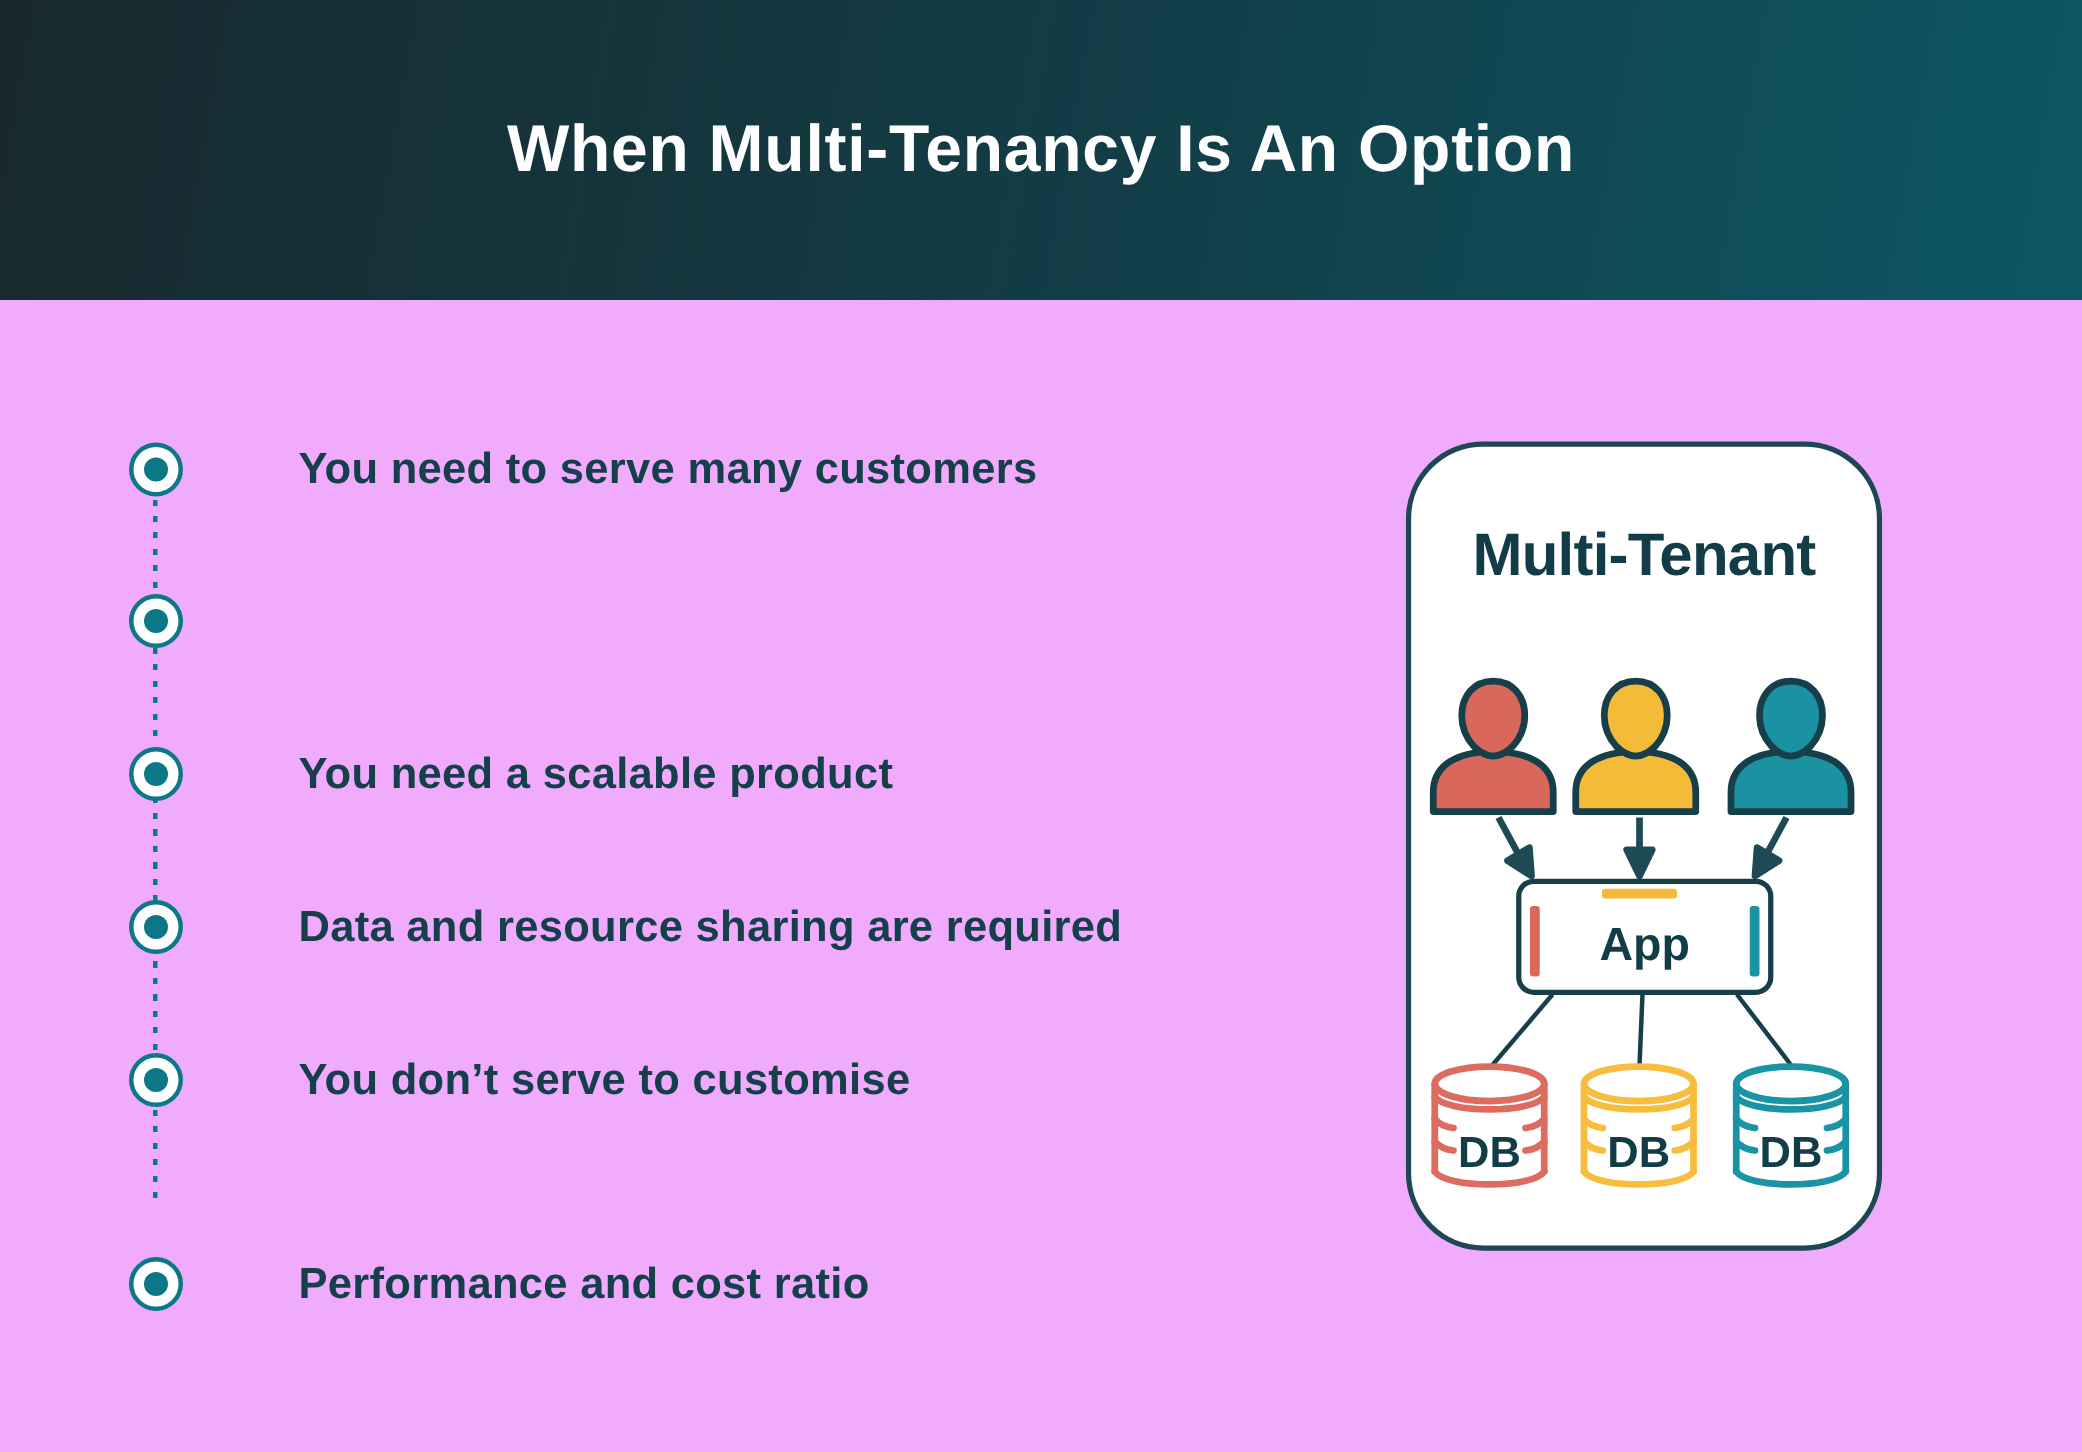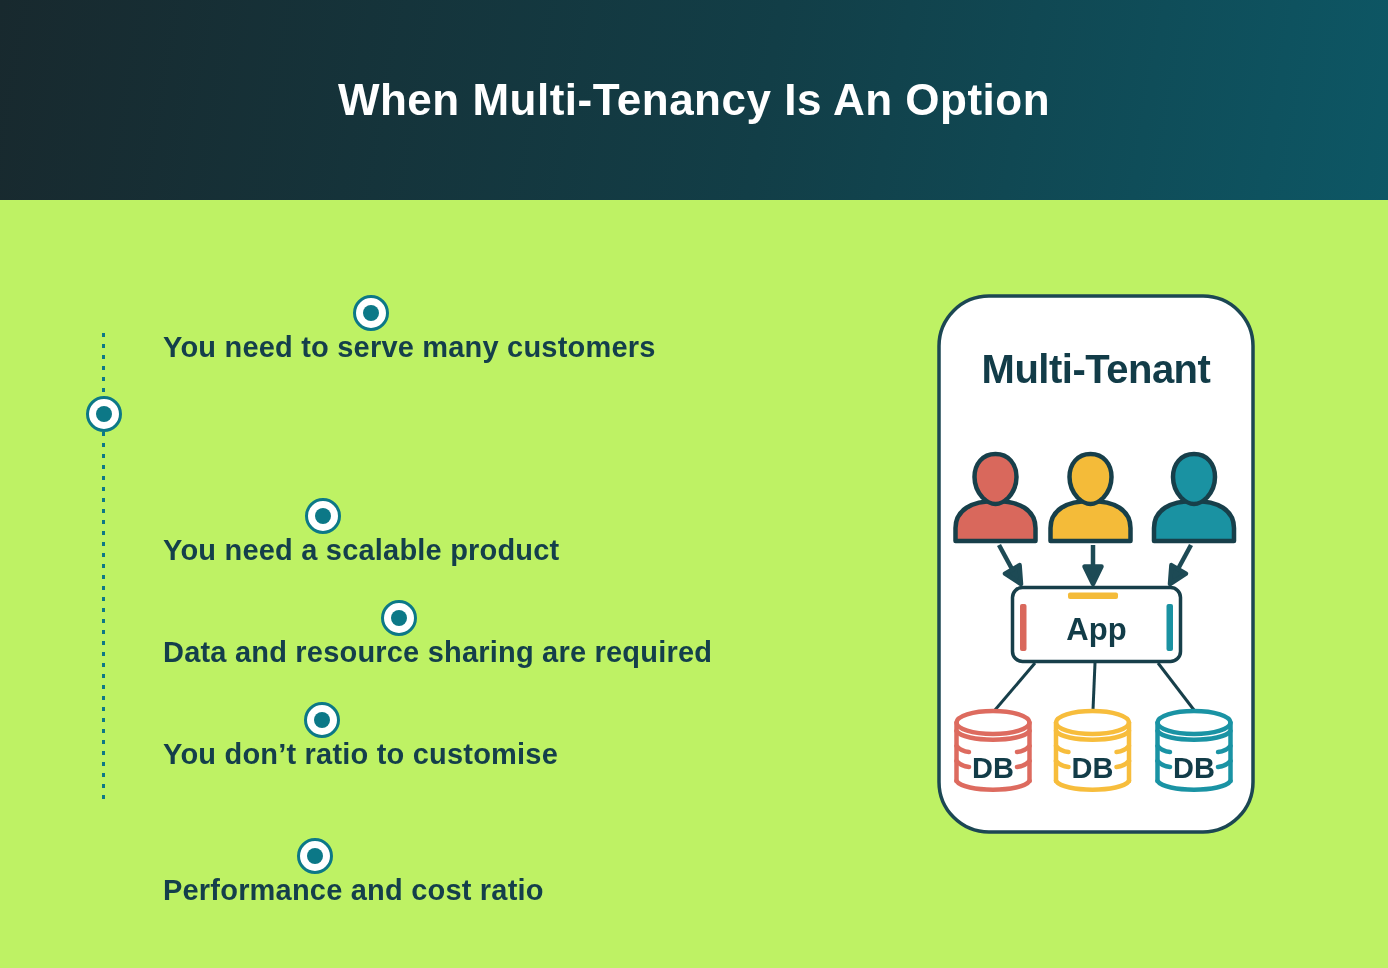--- a/index.html
+++ b/index.html
@@ -1,39 +1,39 @@
 <!DOCTYPE html>
 <html><head>
 <meta charset="utf-8">
 <style>
   * { margin: 0; padding: 0; box-sizing: border-box; }
   html, body { width: 1388px; height: 968px; background: #ffffff; }
   body { font-family: "Liberation Sans", "DejaVu Sans", sans-serif; overflow: hidden; }
 
-  .page { position: relative; width: 1388px; height: 968px; background: #bef264; }
+  .page { position: relative; width: 1388px; height: 968px; background: #f0abfc; }
 
   
   .banner {
     position: absolute; left: 0; top: 0; width: 1388px; height: 200px;
     background: linear-gradient(100deg, #18292e 0%, #123e47 55%, #0d5765 100%);
     display: flex; align-items: center; justify-content: center;
   }
   .banner h1 {
     color: #ffffff; font-size: 44px; font-weight: 700; letter-spacing: 0.5px;
   }
 
   
   .check-line {
     position: absolute; left: 102px; top: 333px; width: 3px; height: 470px;
     background: repeating-linear-gradient(to bottom, #0c7887 0 4px, transparent 4px 11px);
     z-index: 0;
   }
   .check-item {
     position: absolute; left: 86px; height: 36px;
-    display: flex; align-items: center; z-index: 1; flex-direction: column;
+    display: flex; align-items: center; z-index: 1;
   }
   .bullet {
     width: 36px; height: 36px; border: 3px solid #0c7887; border-radius: 50%;
     background: #ffffff; display: flex; align-items: center; justify-content: center;
     flex: 0 0 auto;
   }
   .bullet .dot { width: 16px; height: 16px; border-radius: 50%; background: #0c7887; }
   .check-label {
     margin-left: 77px; font-size: 29px; font-weight: 600; color: #143f4b;
     white-space: nowrap; letter-spacing: 0.2px;
@@ -77,21 +77,21 @@
   <div class="check-item" style="top:498px">
     <span class="bullet">
         <span class="dot"></span>
       </span>
     <span class="check-label">You need a scalable product</span>
   </div>
   <div class="check-item" style="top:702px">
     <span class="bullet">
         <span class="dot"></span>
       </span>
-    <span class="check-label">You don’t ratio to customise</span>
+    <span class="check-label">You don’t serve to customise</span>
   </div>
   <div class="check-item" style="top:838px">
     <span class="bullet">
         <span class="dot"></span>
       </span>
     <span class="check-label">Performance and cost ratio</span>
   </div>
 
   <svg class="diagram-svg" viewBox="0 0 318 540">
 

